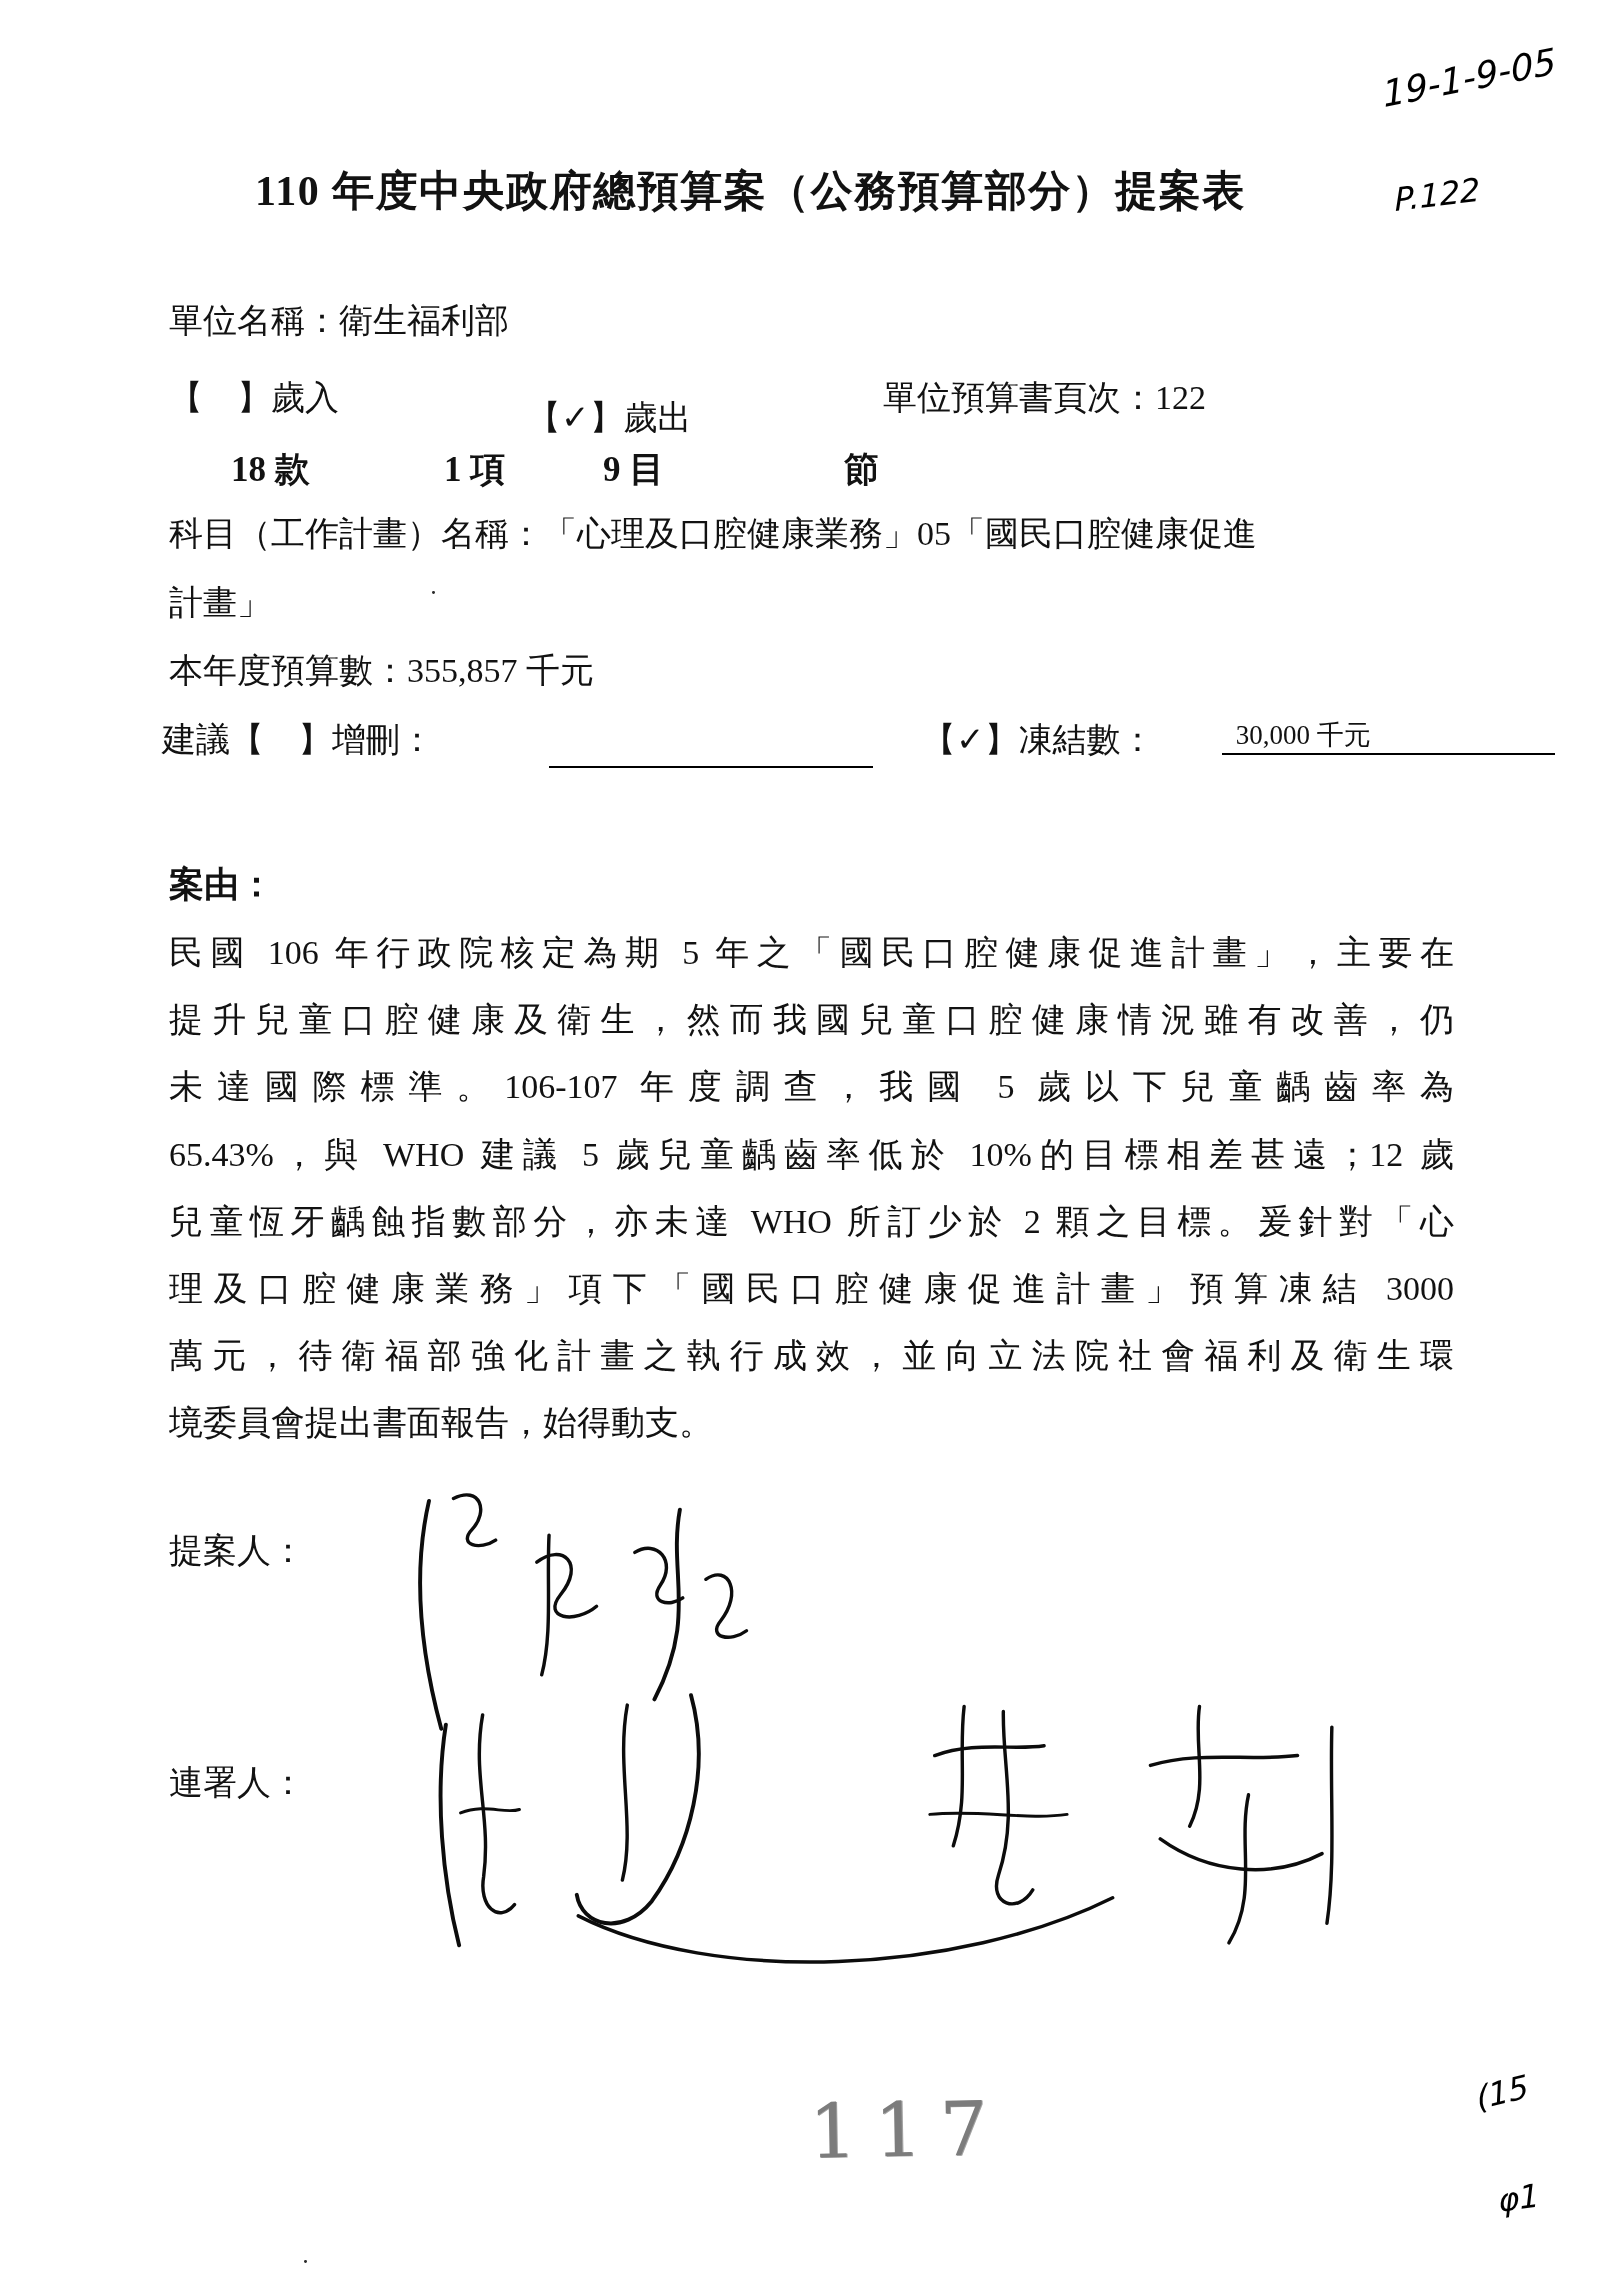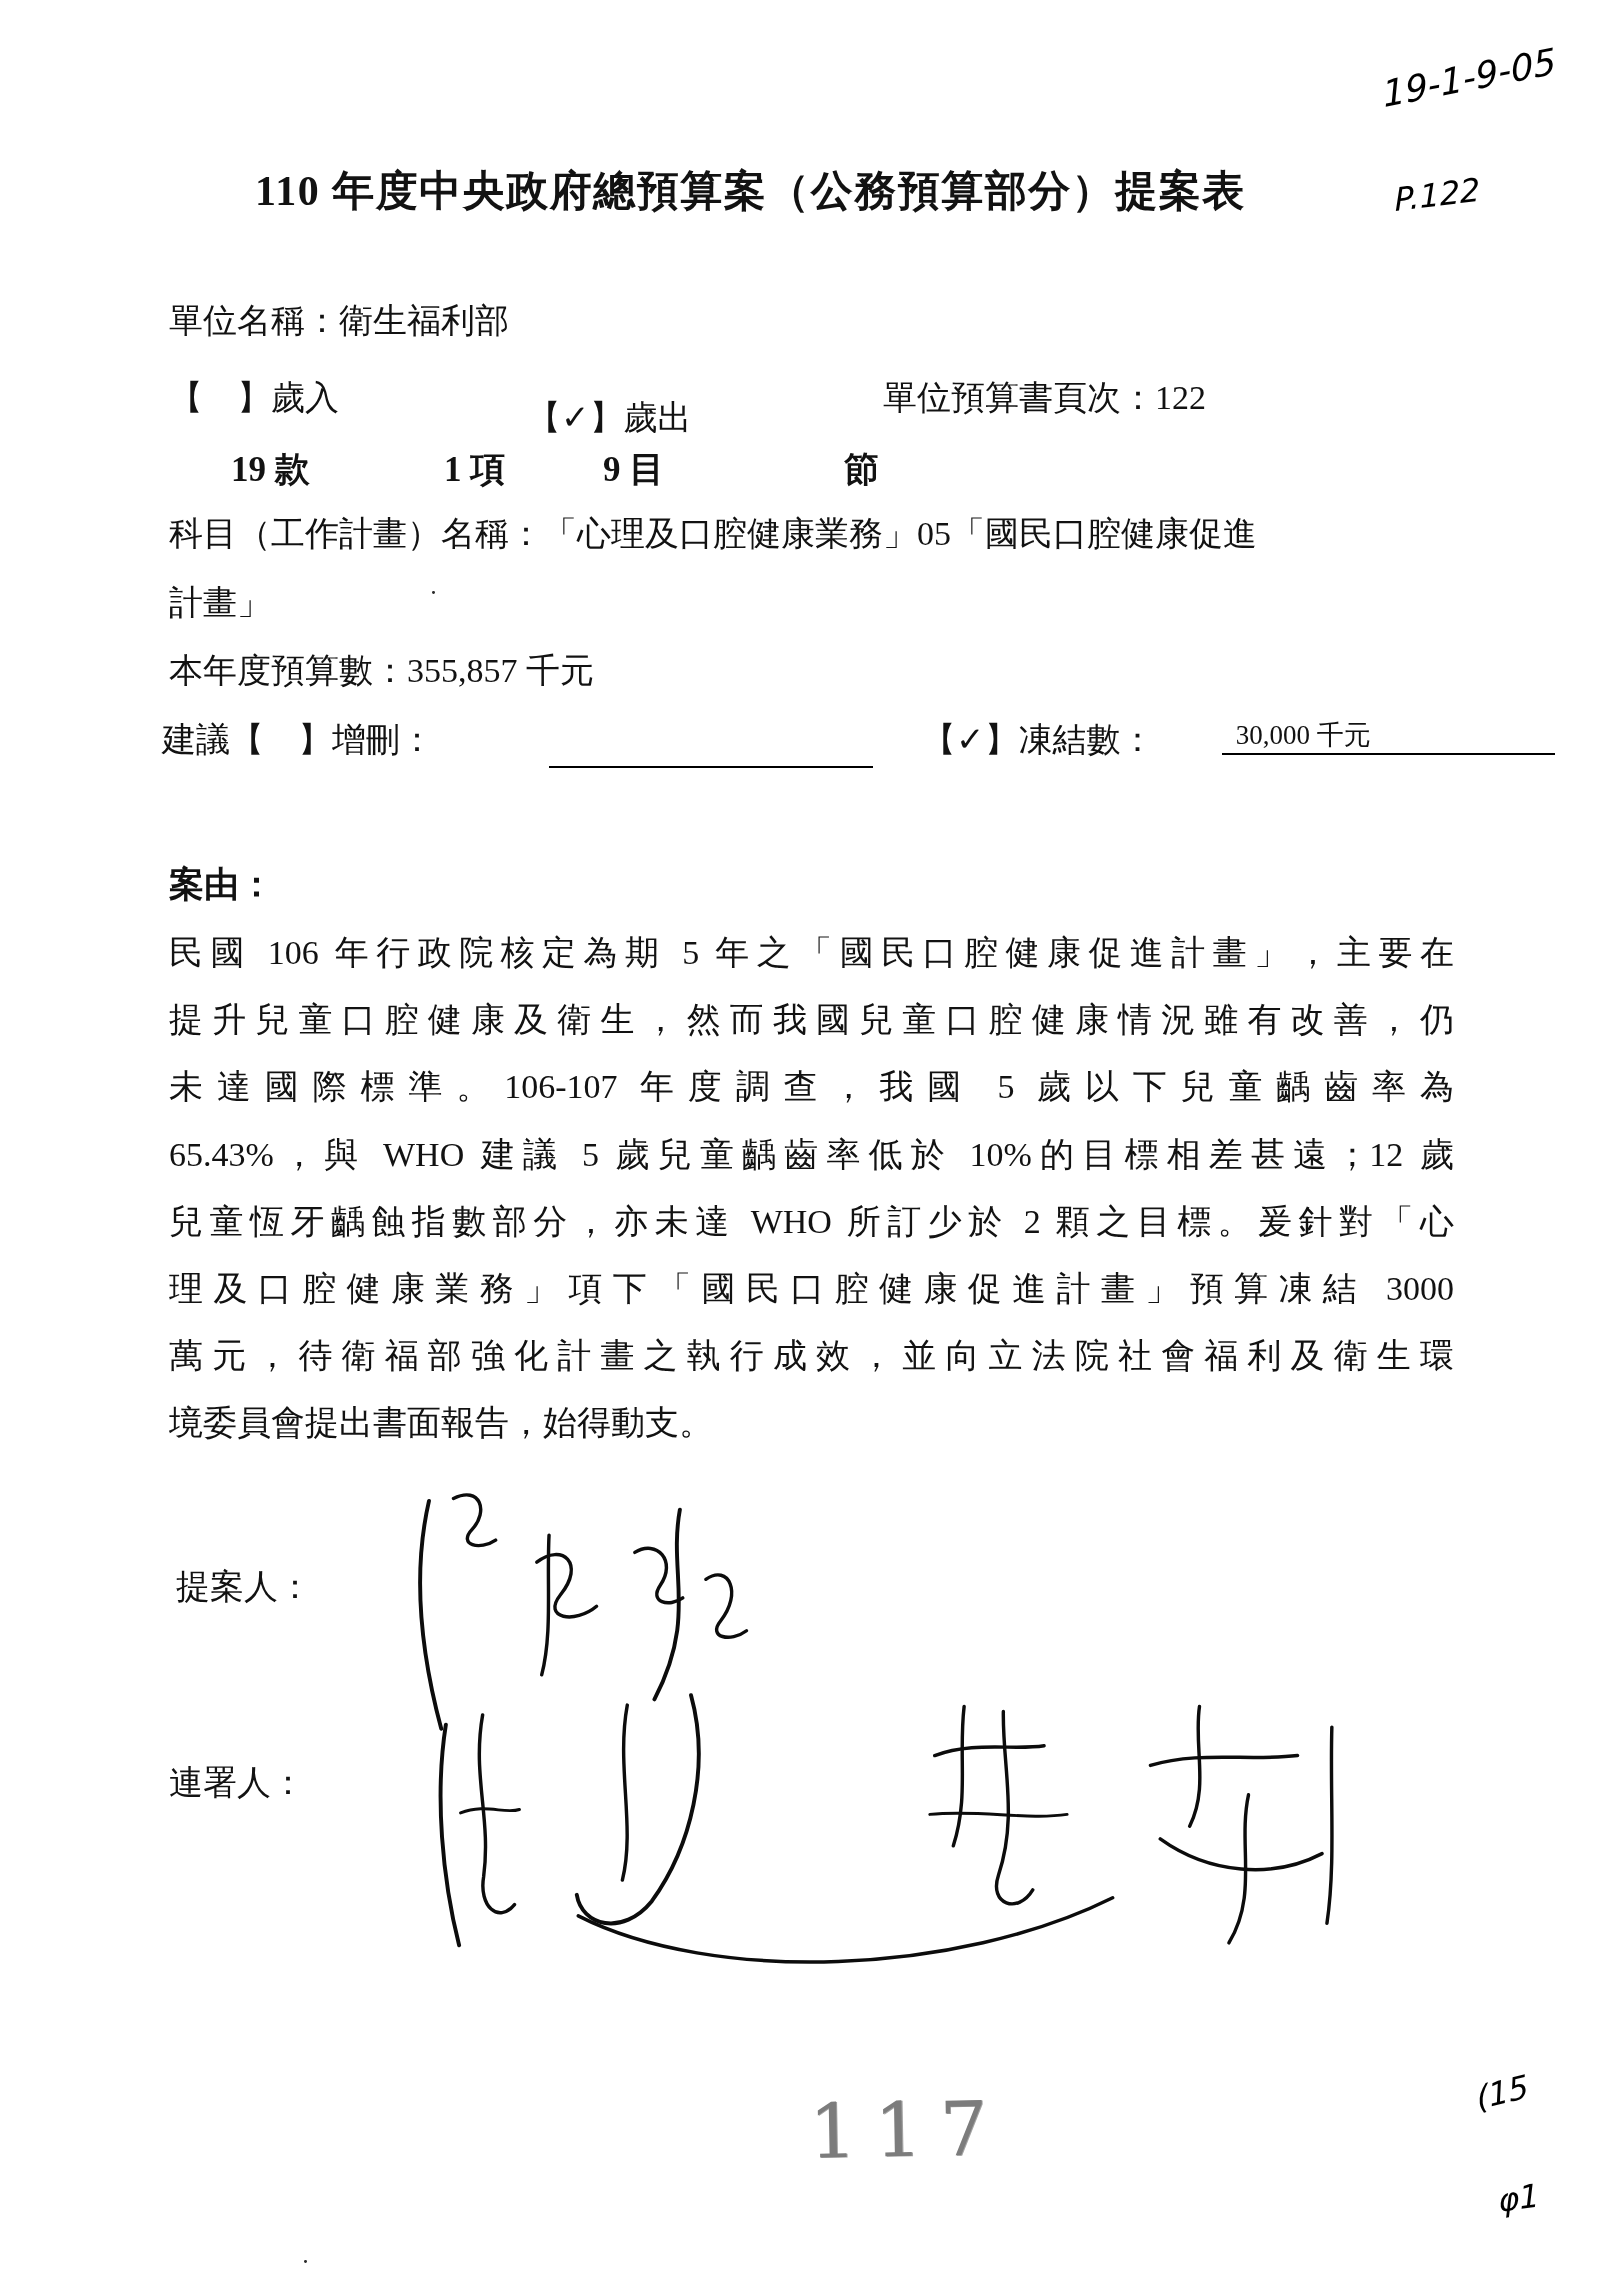--- a/index.html
+++ b/index.html
@@ -61,21 +61,21 @@
     <span>【　】</span><span>歲入</span>
   </div>
   <div class="abs t70" style="left:527px;top:377px;margin-top:20px;">
     <span>【✓】</span><span>歲出</span>
   </div>
   <div class="abs t70" style="left:883px;top:377px;">
     <span>單位預算書頁次：</span><span>122</span>
   </div>
 
   <div class="abs t72b" style="left:231px;top:449px;">
-    <span>19</span> <span>款</span>
+    <span>18</span> <span>款</span>
   </div>
   <div class="abs t72b" style="left:444px;top:449px;">
     <span>1</span> <span>項</span>
   </div>
   <div class="abs t72b" style="left:603px;top:449px;">
     <span>9</span> <span>目</span>
   </div>
   <div class="abs t72b" style="left:844px;top:449px;">
     <span>節</span>
   </div>
@@ -96,21 +96,21 @@
 
   <div class="case-line" style="top:933px;">民國 106 年行政院核定為期 5 年之「國民口腔健康促進計畫」，主要在</div>
   <div class="case-line" style="top:1000px;">提升兒童口腔健康及衛生，然而我國兒童口腔健康情況雖有改善，仍</div>
   <div class="case-line" style="top:1067px;">未達國際標準。106-107 年度調查，我國 5 歲以下兒童齲齒率為</div>
   <div class="case-line" style="top:1135px;">65.43%，與 WHO 建議 5 歲兒童齲齒率低於 10%的目標相差甚遠；12 歲</div>
   <div class="case-line" style="top:1202px;">兒童恆牙齲蝕指數部分，亦未達 WHO 所訂少於 2 顆之目標。爰針對「心</div>
   <div class="case-line" style="top:1269px;">理及口腔健康業務」項下「國民口腔健康促進計畫」預算凍結 3000</div>
   <div class="case-line" style="top:1336px;">萬元，待衛福部強化計畫之執行成效，並向立法院社會福利及衛生環</div>
   <div class="case-line last" style="top:1403px;">境委員會提出書面報告，始得動支。</div>
 
-  <div class="abs t70" style="left:169px;top:1566px;margin-left:7px;">提案人：</div>
+  <div class="abs t70" style="left:169px;top:1530px;">提案人：</div>
   <svg class="abs sig" style="left:380px;top:1481px;" width="441" height="275" viewBox="0 0 900 560">
     <path d="M100,40 C70,170 78,330 125,505" stroke-width="8"></path>
     <path d="M150,35 C205,8 222,62 188,98 C158,130 204,142 236,120" stroke-width="7"></path>
     <path d="M320,165 C372,125 420,168 368,232 C330,280 398,292 442,255" stroke-width="7"></path>
     <path d="M345,110 C340,210 352,310 330,395" stroke-width="7"></path>
     <path d="M520,145 C565,118 606,162 572,212 C548,247 590,258 618,238" stroke-width="7"></path>
     <path d="M612,58 C588,190 648,276 560,445" stroke-width="8"></path>
     <path d="M665,200 C712,168 740,228 695,285 C668,318 715,330 748,305" stroke-width="7"></path>
   </svg>
 

